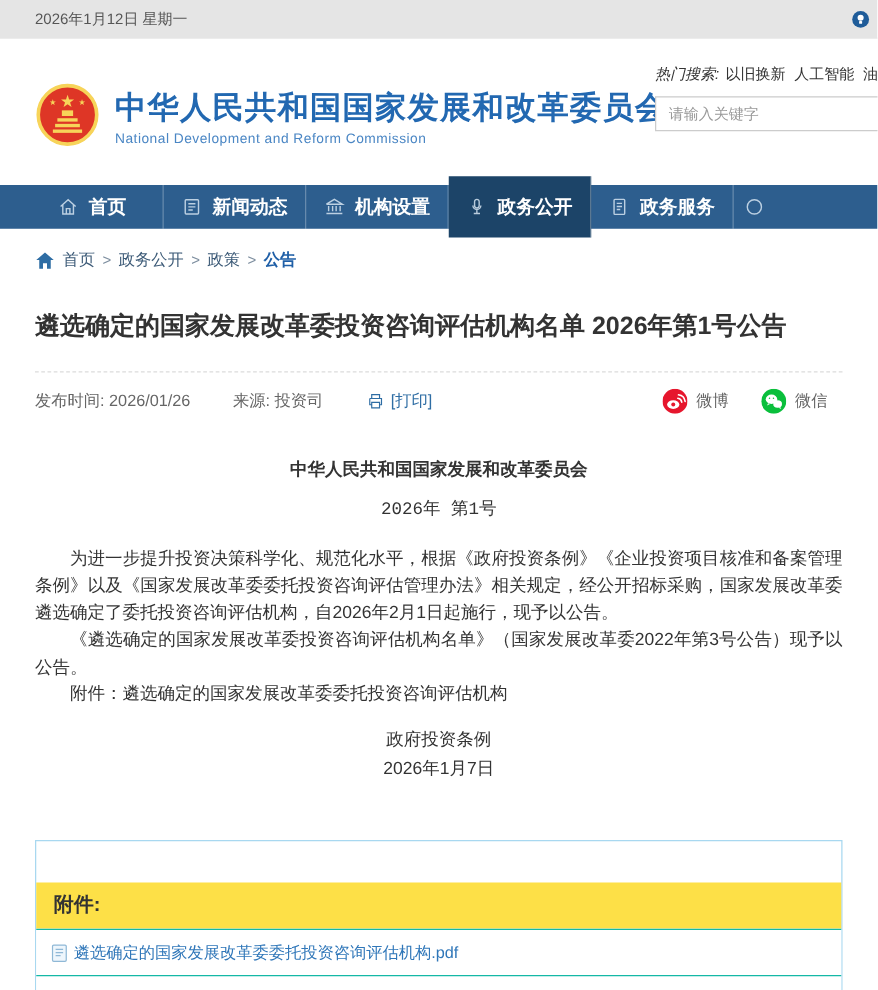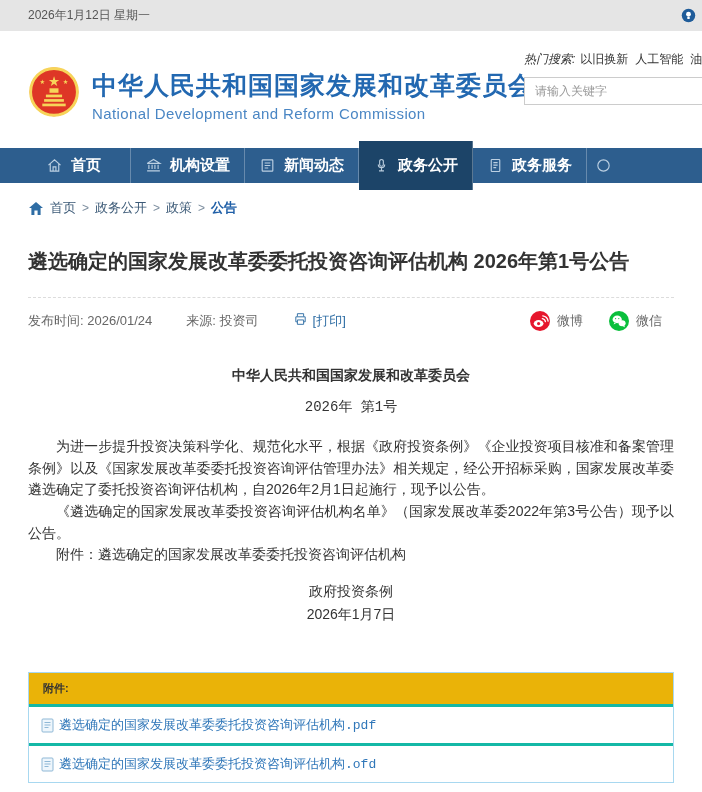--- a/index.html
+++ b/index.html
@@ -11,21 +11,21 @@
   
   .topbar{height:30px;background:#e5e5e5;border-bottom:1px solid #e5e5e5;
     display:flex;align-items:center;position:relative;}
   .topbar .date{margin-left:28px;font-size:12px;color:#555;}
   .topbar-icon{position:absolute;right:6px;top:8px;width:15px;height:15px;cursor:pointer;}
   
   .header{height:117px;position:relative;background:#fff;}
   .logo{position:absolute;left:27px;top:33px;width:54px;height:62px;}
   .titles{position:absolute;left:92px;top:38px;}
   .title-cn{font-size:25px;font-weight:bold;color:#2268b1;letter-spacing:1px;white-space:nowrap;}
-  .title-en{font-size:15px;color:#4a86c4;margin-top:3px;letter-spacing:.4px;white-space:nowrap;}
+  .title-en{font-size:11px;color:#4a86c4;margin-top:3px;letter-spacing:.4px;white-space:nowrap;}
   .search-area{position:absolute;left:524px;top:20px;width:200px;}
   .hot{font-size:12px;color:#333;white-space:nowrap;}
   .hot a{color:#333;text-decoration:none;margin-right:7px;cursor:pointer;}
   .hot .hs-label{margin-right:5px;font-style:italic;}
   .search-input{margin-top:9px;width:190px;height:28px;border:1px solid #ccc;
     box-sizing:border-box;padding:0 10px;font-size:12px;color:#333;outline:none;}
   .search-input::placeholder{color:#999;}
   
   .nav{height:35px;background:#2d5e8e;display:flex;padding-left:17px;position:relative;}
   .nav-item{width:134px;box-sizing:border-box;display:flex;align-items:center;justify-content:center;
@@ -40,39 +40,39 @@
   .bc-home{width:16px;height:15px;display:inline-flex;}
   .breadcrumb a{color:#3c5a77;text-decoration:none;cursor:pointer;}
   .breadcrumb .sep{color:#7d8e9f;font-size:12px;}
   .bc-current{color:#1f5fa7;font-weight:bold;}
   
   .content{padding:0 28px;}
   .article-title{font-size:20px;font-weight:bold;color:#333;margin:31px 0 0;line-height:1.3;}
   .dashed{border-top:1px dashed #dcdcdc;margin-top:23px;}
   .meta{margin-top:13px;display:flex;align-items:center;font-size:13px;color:#666;}
   .meta .m-item{margin-right:34px;white-space:nowrap;}
-  .print-btn{display:inline-flex;align-items:flex-start;gap:5px;color:#2e6da4;cursor:pointer;}
+  .print-btn{display:inline-flex;align-items:center;gap:5px;color:#2e6da4;cursor:pointer;}
   .print-btn svg{width:15px;height:14px;stroke:#2e6da4;fill:none;stroke-width:1.5;}
   .share{margin-left:auto;display:flex;align-items:center;margin-right:12px;}
   .share .sh{display:inline-flex;align-items:center;gap:7px;margin-left:26px;cursor:pointer;color:#666;}
   .sh-icon{width:20px;height:20px;display:inline-flex;}
   .article-body{margin-top:36px;font-size:14px;color:#333;}
   .article-body p{margin:0;}
   .c{text-align:center;}
   .bold{font-weight:bold;}
   .org-line{margin-bottom:13px !important;}
   .notice-line{margin-bottom:16px !important;letter-spacing:4px;}
   .number-line{margin-bottom:20px !important;font-family:Liberation Mono, monospace;}
   .indent{text-indent:2em;line-height:1.55;text-align:justify;}
   .sig{margin-top:14px !important;line-height:1.65;}
   .sig-date{line-height:1.65;}
   
   .attach{margin:46px 0 0;border:1px solid #a8d8f0;}
-  .attach-head{background:#eab308;padding:8px 14px;font-size:11px;font-weight:bold;color:#333;}
-  .attach-row{display:flex;align-items:center;gap:5px;padding:9px 12px;border-top:3px solid #14b8a6;background:#fff;font-family:Liberation Mono, monospace;}
+  .attach-head{background:#fde047;padding:8px 14px;font-size:16px;font-weight:bold;color:#333;margin-top:33px;}
+  .attach-row{display:flex;align-items:center;gap:5px;padding:9px 12px;border-top:1px solid #14b8a6;background:#fff;}
   .attach-row a{color:#3077b9;font-size:13px;text-decoration:none;cursor:pointer;}
   .file-icon{width:13px;height:15px;display:inline-flex;flex:none;}
 </style>
 </head>
 <body>
 
 <div class="topbar">
   <span class="date">2026年1月12日 星期一</span>
   <span class="topbar-icon">
     <svg viewBox="0 0 16 16">
@@ -114,33 +114,33 @@
     <span class="nicon">
       <svg viewBox="0 0 24 24">
           <path d="M3.5 11.5 L12 4 L20.5 11.5 M6 10 V20 H18 V10 M10 20 V14 h4 v6"></path>
         </svg>
     </span>
     <span>首页</span>
   </div>
   <div class="nav-item">
     <span class="nicon">
       <svg viewBox="0 0 24 24">
-          <path d="M3 9 L12 3.5 L21 9 H3 M5.5 11 v6 M10 11 v6 M14 11 v6 M18.5 11 v6 M3 19.5 h18"></path>
-        </svg>
-    </span>
-    <span>机构设置</span>
-  </div>
-  <div class="nav-item">
-    <span class="nicon">
-      <svg viewBox="0 0 24 24">
           <rect x="4.5" y="4" width="15" height="16" rx="1"></rect>
           <path d="M8 8.5 h8 M8 12 h8 M8 15.5 h5"></path>
         </svg>
     </span>
     <span>新闻动态</span>
+  </div>
+  <div class="nav-item">
+    <span class="nicon">
+      <svg viewBox="0 0 24 24">
+          <path d="M3 9 L12 3.5 L21 9 H3 M5.5 11 v6 M10 11 v6 M14 11 v6 M18.5 11 v6 M3 19.5 h18"></path>
+        </svg>
+    </span>
+    <span>机构设置</span>
   </div>
   <div class="nav-item active">
     <span class="nicon">
       <svg viewBox="0 0 24 24">
           <path d="M12 3.5 a2.6 2.6 0 0 1 2.6 2.6 v4.4 a2.6 2.6 0 0 1 -5.2 0 V6.1 A2.6 2.6 0 0 1 12 3.5 Z M7.5 10.5 a4.5 4.5 0 0 0 9 0 M12 15 v4.5 M8.5 19.5 h7"></path>
         </svg>
     </span>
     <span>政务公开</span>
   </div>
   <div class="nav-item">
@@ -170,27 +170,27 @@
   <a>首页</a>
   <span class="sep">&gt;</span>
   <a>政务公开</a>
   <span class="sep">&gt;</span>
   <a>政策</a>
   <span class="sep">&gt;</span>
   <span class="bc-current">公告</span>
 </div>
 
 <main class="content">
-  <h1 class="article-title">遴选确定的国家发展改革委委托投资咨询评估机构 2026年第1号公告</h1>
+  <h1 class="article-title">遴选确定的国家发展改革委投资咨询评估机构名单 2026年第1号公告</h1>
   <div class="dashed"></div>
 
   <div class="meta">
     <span class="m-item">
       <span>发布时间:</span>
-      <span>2026/01/24</span>
+      <span>2026/01/26</span>
     </span>
     <span class="m-item">
       <span>来源:</span>
       <span>投资司</span>
     </span>
     <span class="print-btn">
       <svg viewBox="0 0 24 22">
           <path d="M7 7 V2.5 h10 V7 M4.5 7.5 h15 v8 h-2.5 M7 12.5 h10 v7 H7 Z M7 15.5 H4.5 v-8"></path>
         </svg>
       <span>[打印]</span>

